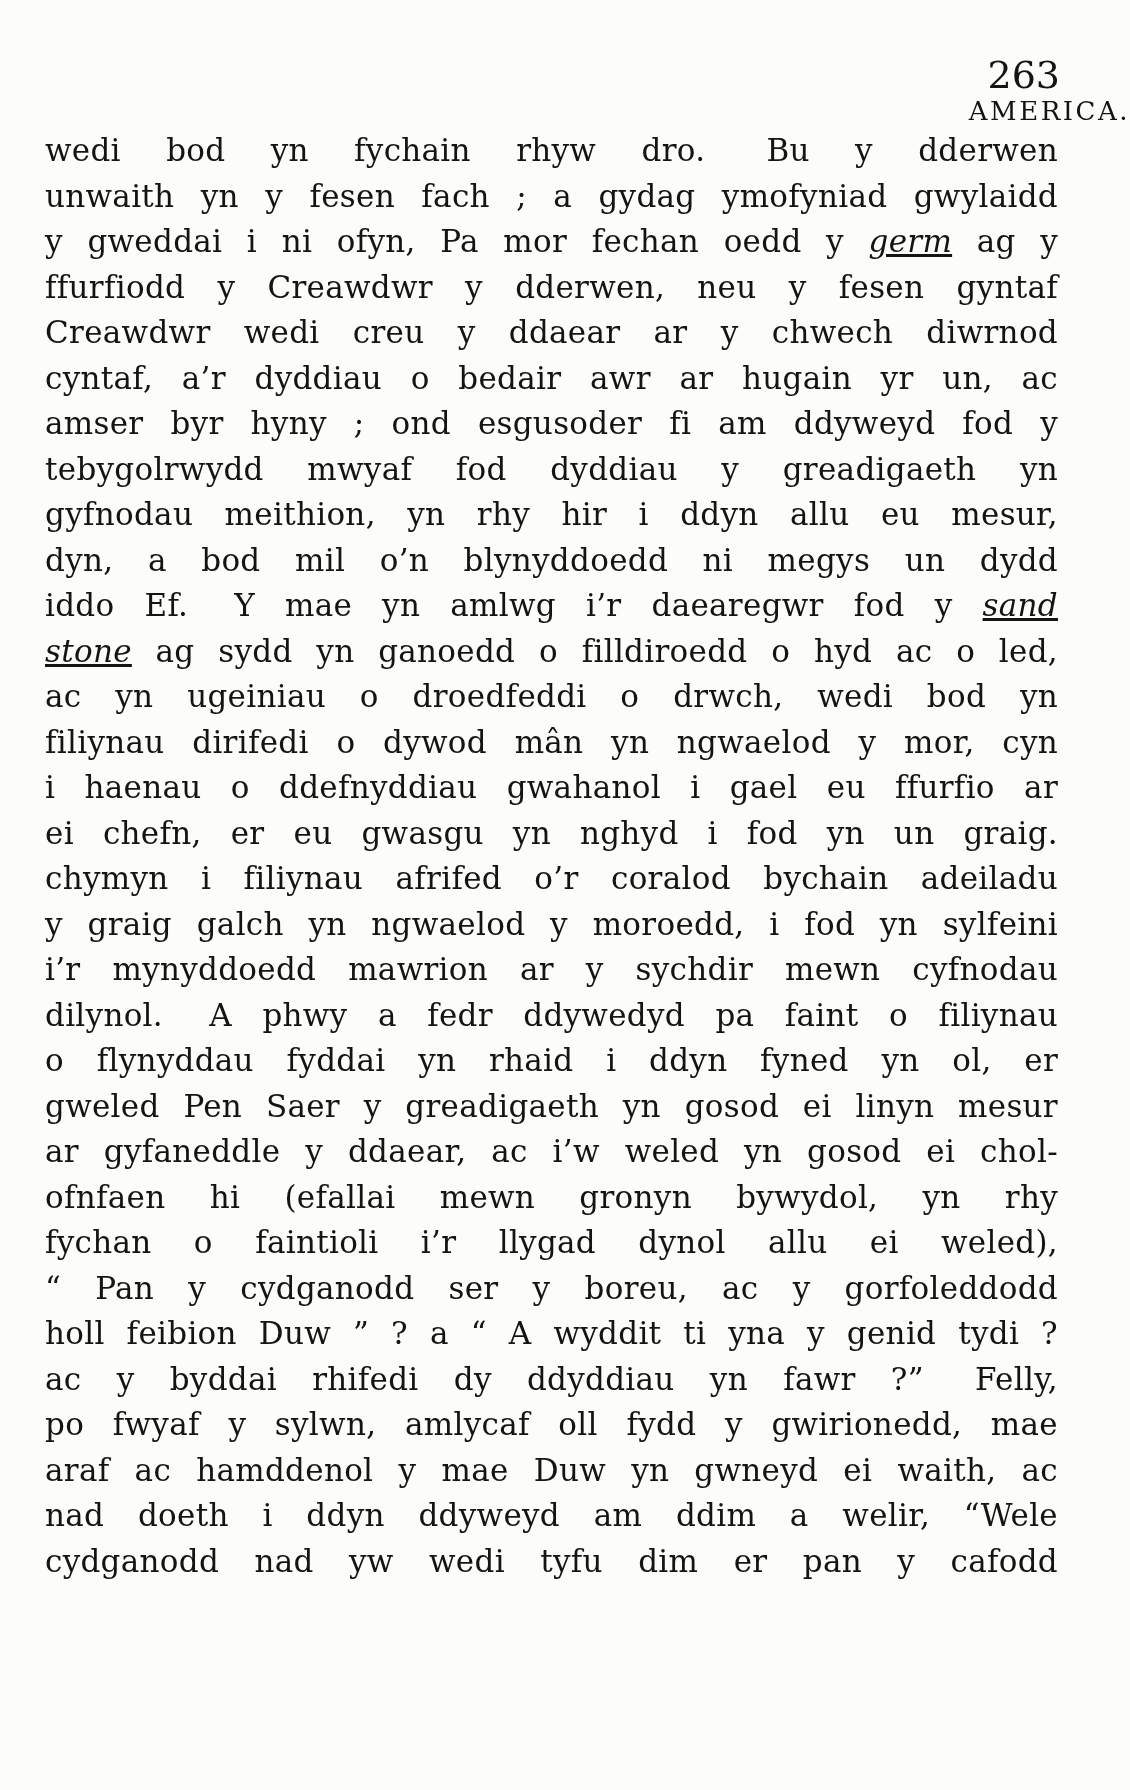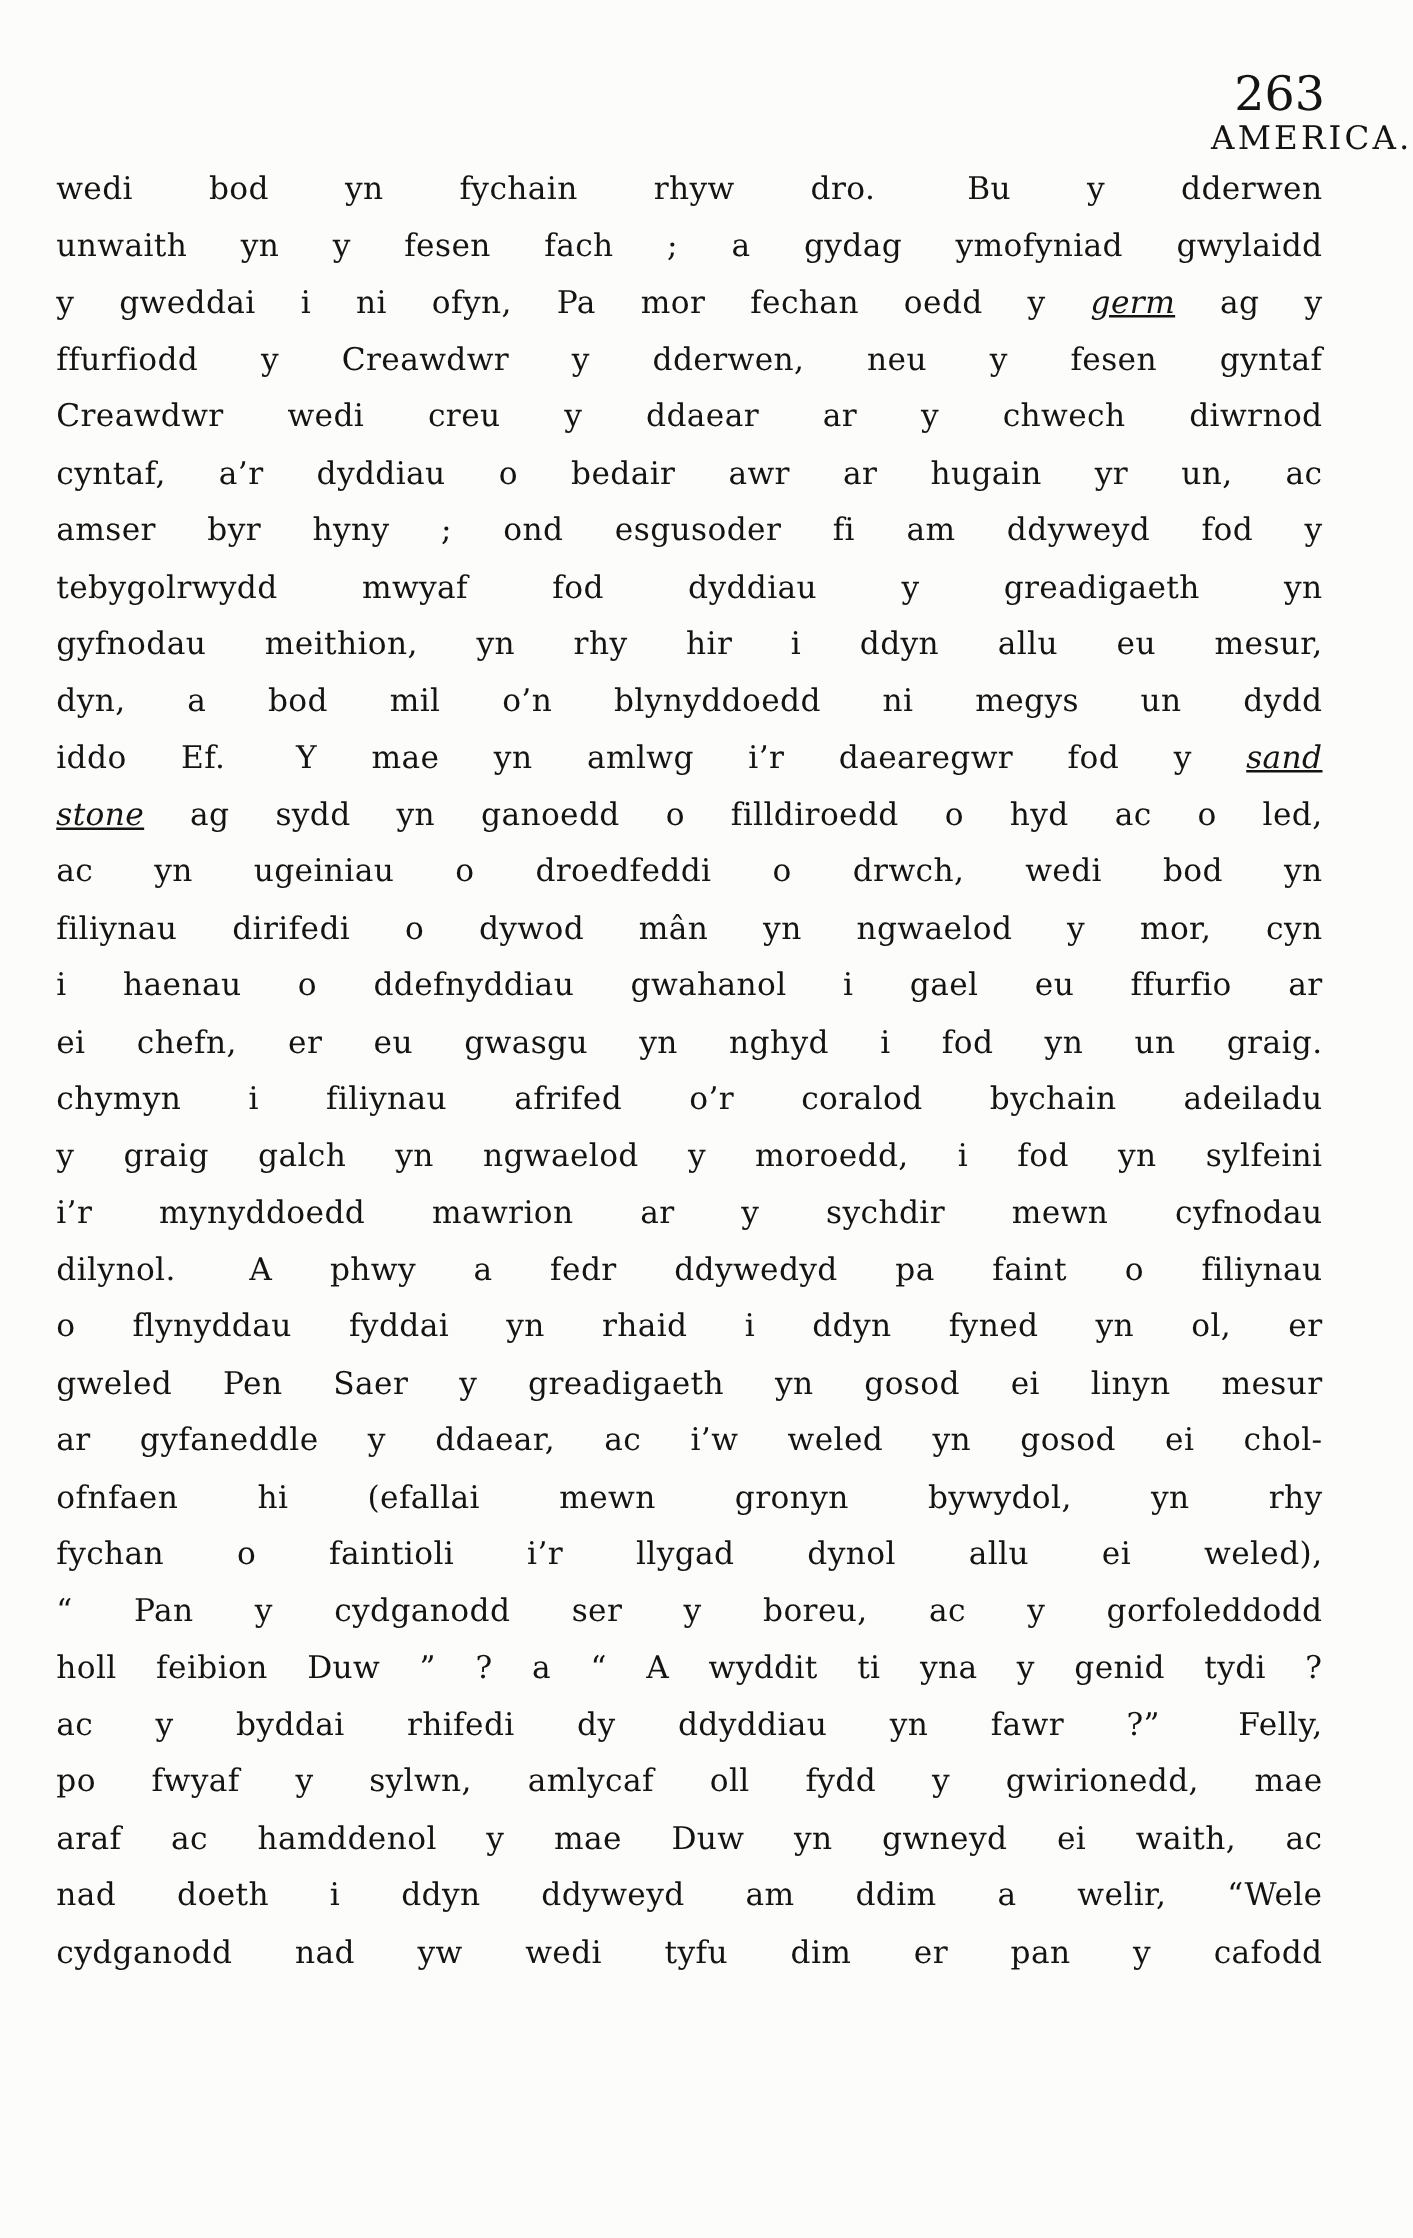--- a/index.html
+++ b/index.html
@@ -33,21 +33,21 @@
     right:70px;top:56px;
     font-size:38px;
     line-height:1;
   }
   .text-block{
     position:absolute;
     left:45px;top:128px;
     width:1013px;
   }
   .line{
-    font-size:25px;
+    font-size:31px;
     line-height:45.5px;
     height:45.5px;
     letter-spacing:0.3px;
     text-align:justify;
     text-align-last:justify;
     -moz-text-align-last:justify;
     white-space:nowrap;
     overflow:visible;
   }
   

